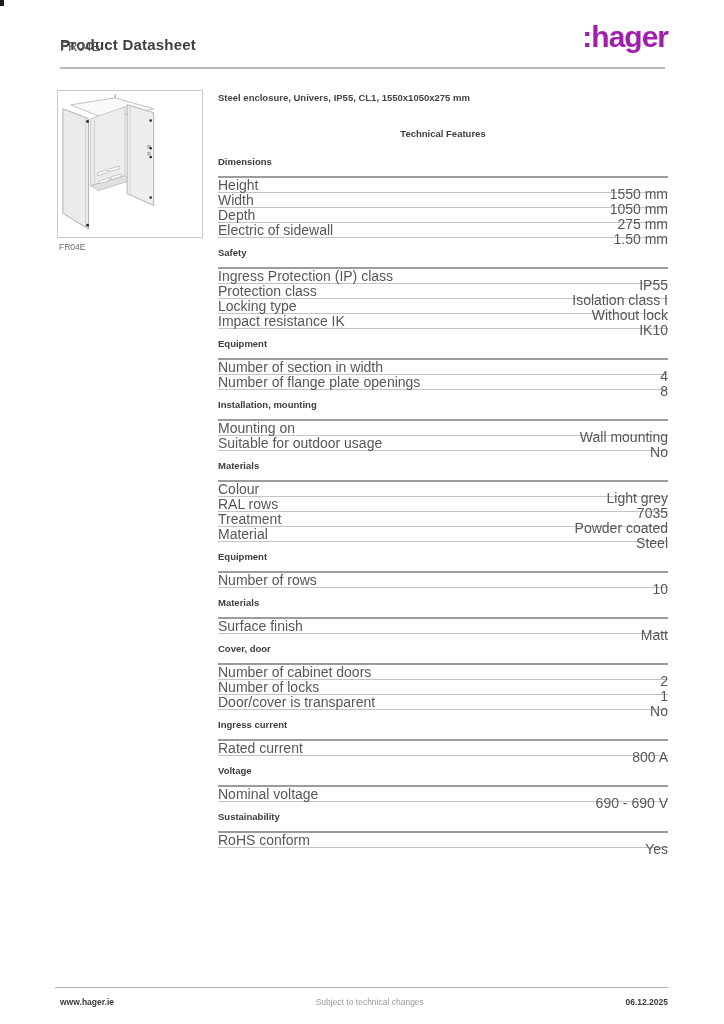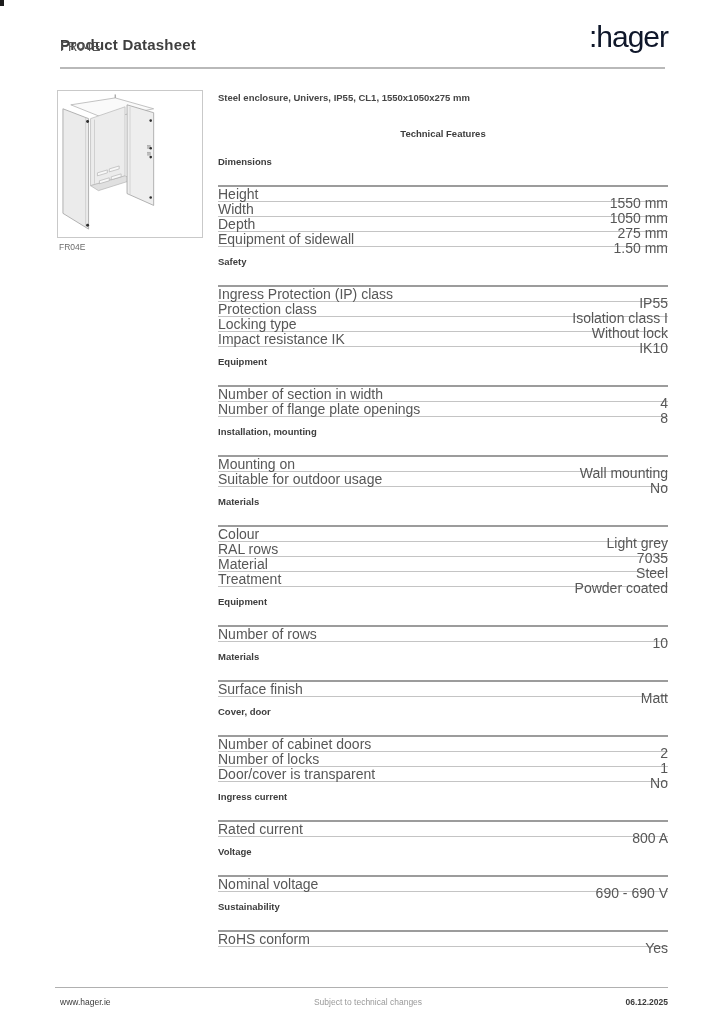--- a/index.html
+++ b/index.html
@@ -4,40 +4,40 @@
 <style>
   html,body{margin:0;padding:0;}
   body{
     width:724px;height:1024px;position:relative;background:#ffffff;
     font-family:"Liberation Sans", sans-serif;overflow:hidden;
   }
   .corner-artifact{position:absolute;left:0;top:0;width:4px;height:6px;background:#1c1c1c;}
   
   .header-title{position:absolute;left:60px;top:36px;font-size:15px;font-weight:700;color:#3f3f3f;letter-spacing:.2px;}
   .header-code{position:absolute;left:60px;top:39px;font-size:13px;color:#545454;}
-  .logo{position:absolute;right:56px;top:20px;font-size:30px;font-weight:400;color:#0f172a;letter-spacing:-1px;}
+  .logo{position:absolute;right:56px;top:20px;font-size:30px;font-weight:700;color:#a21caf;letter-spacing:-1px;}
   .header-rule{position:absolute;left:60px;top:67px;width:605px;height:2px;background:#b9b9b9;}
   
   .product-box{position:absolute;left:57px;top:90px;width:144px;height:146px;border:1px solid #c9c9c9;background:#fff;}
   .product-box svg{display:block;width:100%;height:100%;}
   .product-label{position:absolute;left:59px;top:242px;font-size:8.5px;color:#6b6b6b;}
   
   .right-col{position:absolute;left:218px;top:92px;width:450px;}
   .desc{font-size:9.5px;font-weight:700;color:#454545;line-height:11px;}
   .tech-heading{margin-top:25px;font-size:9.5px;font-weight:700;color:#3d3d3d;line-height:11px;text-align:center;}
   .section{margin-top:9px;}
   .section:first-of-type{margin-top:17px;}
-  .section-title{font-size:9.5px;font-weight:700;color:#3d3d3d;line-height:11px;padding-bottom:18px;border-bottom:2px solid #9c9c9c;}
+  .section-title{font-size:9.5px;font-weight:700;color:#3d3d3d;line-height:11px;padding-bottom:9px;border-bottom:2px solid #9c9c9c;}
   .row{box-sizing:border-box;height:15px;border-bottom:1px solid #c4c4c4;display:flex;justify-content:space-between;align-items:center;font-size:14px;color:#575757;gap:46px;}
   .row .lbl{white-space:nowrap;}
   .row .val{white-space:nowrap;text-align:right;margin-top:17px;}
   
   .footer-rule{position:absolute;left:55px;top:987px;width:613px;height:1px;background:#b0b0b0;}
   .footer{position:absolute;left:55px;top:997px;width:613px;display:flex;justify-content:space-between;align-items:center;}
-  .footer .site{font-size:8.5px;font-weight:400;color:#3a3a3a;padding-left:5px;}
+  .footer .site{font-size:8.5px;font-weight:700;color:#3a3a3a;padding-left:5px;}
   .footer .note{font-size:8.5px;color:#9a9a9a;}
   .footer .date{font-size:8.5px;font-weight:700;color:#3a3a3a;}
 </style>
 </head>
 <body>
 
 <div class="corner-artifact"></div>
 
 <div class="header-title">Product Datasheet</div>
 <div class="header-code">FR04E</div>
@@ -91,21 +91,21 @@
         </div>
         <div class="row">
           <span class="lbl">Width</span>
           <span class="val">1050 mm</span>
         </div>
         <div class="row">
           <span class="lbl">Depth</span>
           <span class="val">275 mm</span>
         </div>
         <div class="row">
-          <span class="lbl">Equipment of sidewall</span>
+          <span class="lbl">Electric of sidewall</span>
           <span class="val">1.50 mm</span>
         </div>
       </div>
       <div class="section">
         <div class="section-title">Safety</div>
         <div class="row">
           <span class="lbl">Ingress Protection (IP) class</span>
           <span class="val">IP55</span>
         </div>
         <div class="row">
@@ -147,26 +147,26 @@
         <div class="section-title">Materials</div>
         <div class="row">
           <span class="lbl">Colour</span>
           <span class="val">Light grey</span>
         </div>
         <div class="row">
           <span class="lbl">RAL rows</span>
           <span class="val">7035</span>
         </div>
         <div class="row">
+          <span class="lbl">Treatment</span>
+          <span class="val">Powder coated</span>
+        </div>
+        <div class="row">
           <span class="lbl">Material</span>
           <span class="val">Steel</span>
-        </div>
-        <div class="row">
-          <span class="lbl">Treatment</span>
-          <span class="val">Powder coated</span>
         </div>
       </div>
       <div class="section">
         <div class="section-title">Equipment</div>
         <div class="row">
           <span class="lbl">Number of rows</span>
           <span class="val">10</span>
         </div>
       </div>
       <div class="section">

